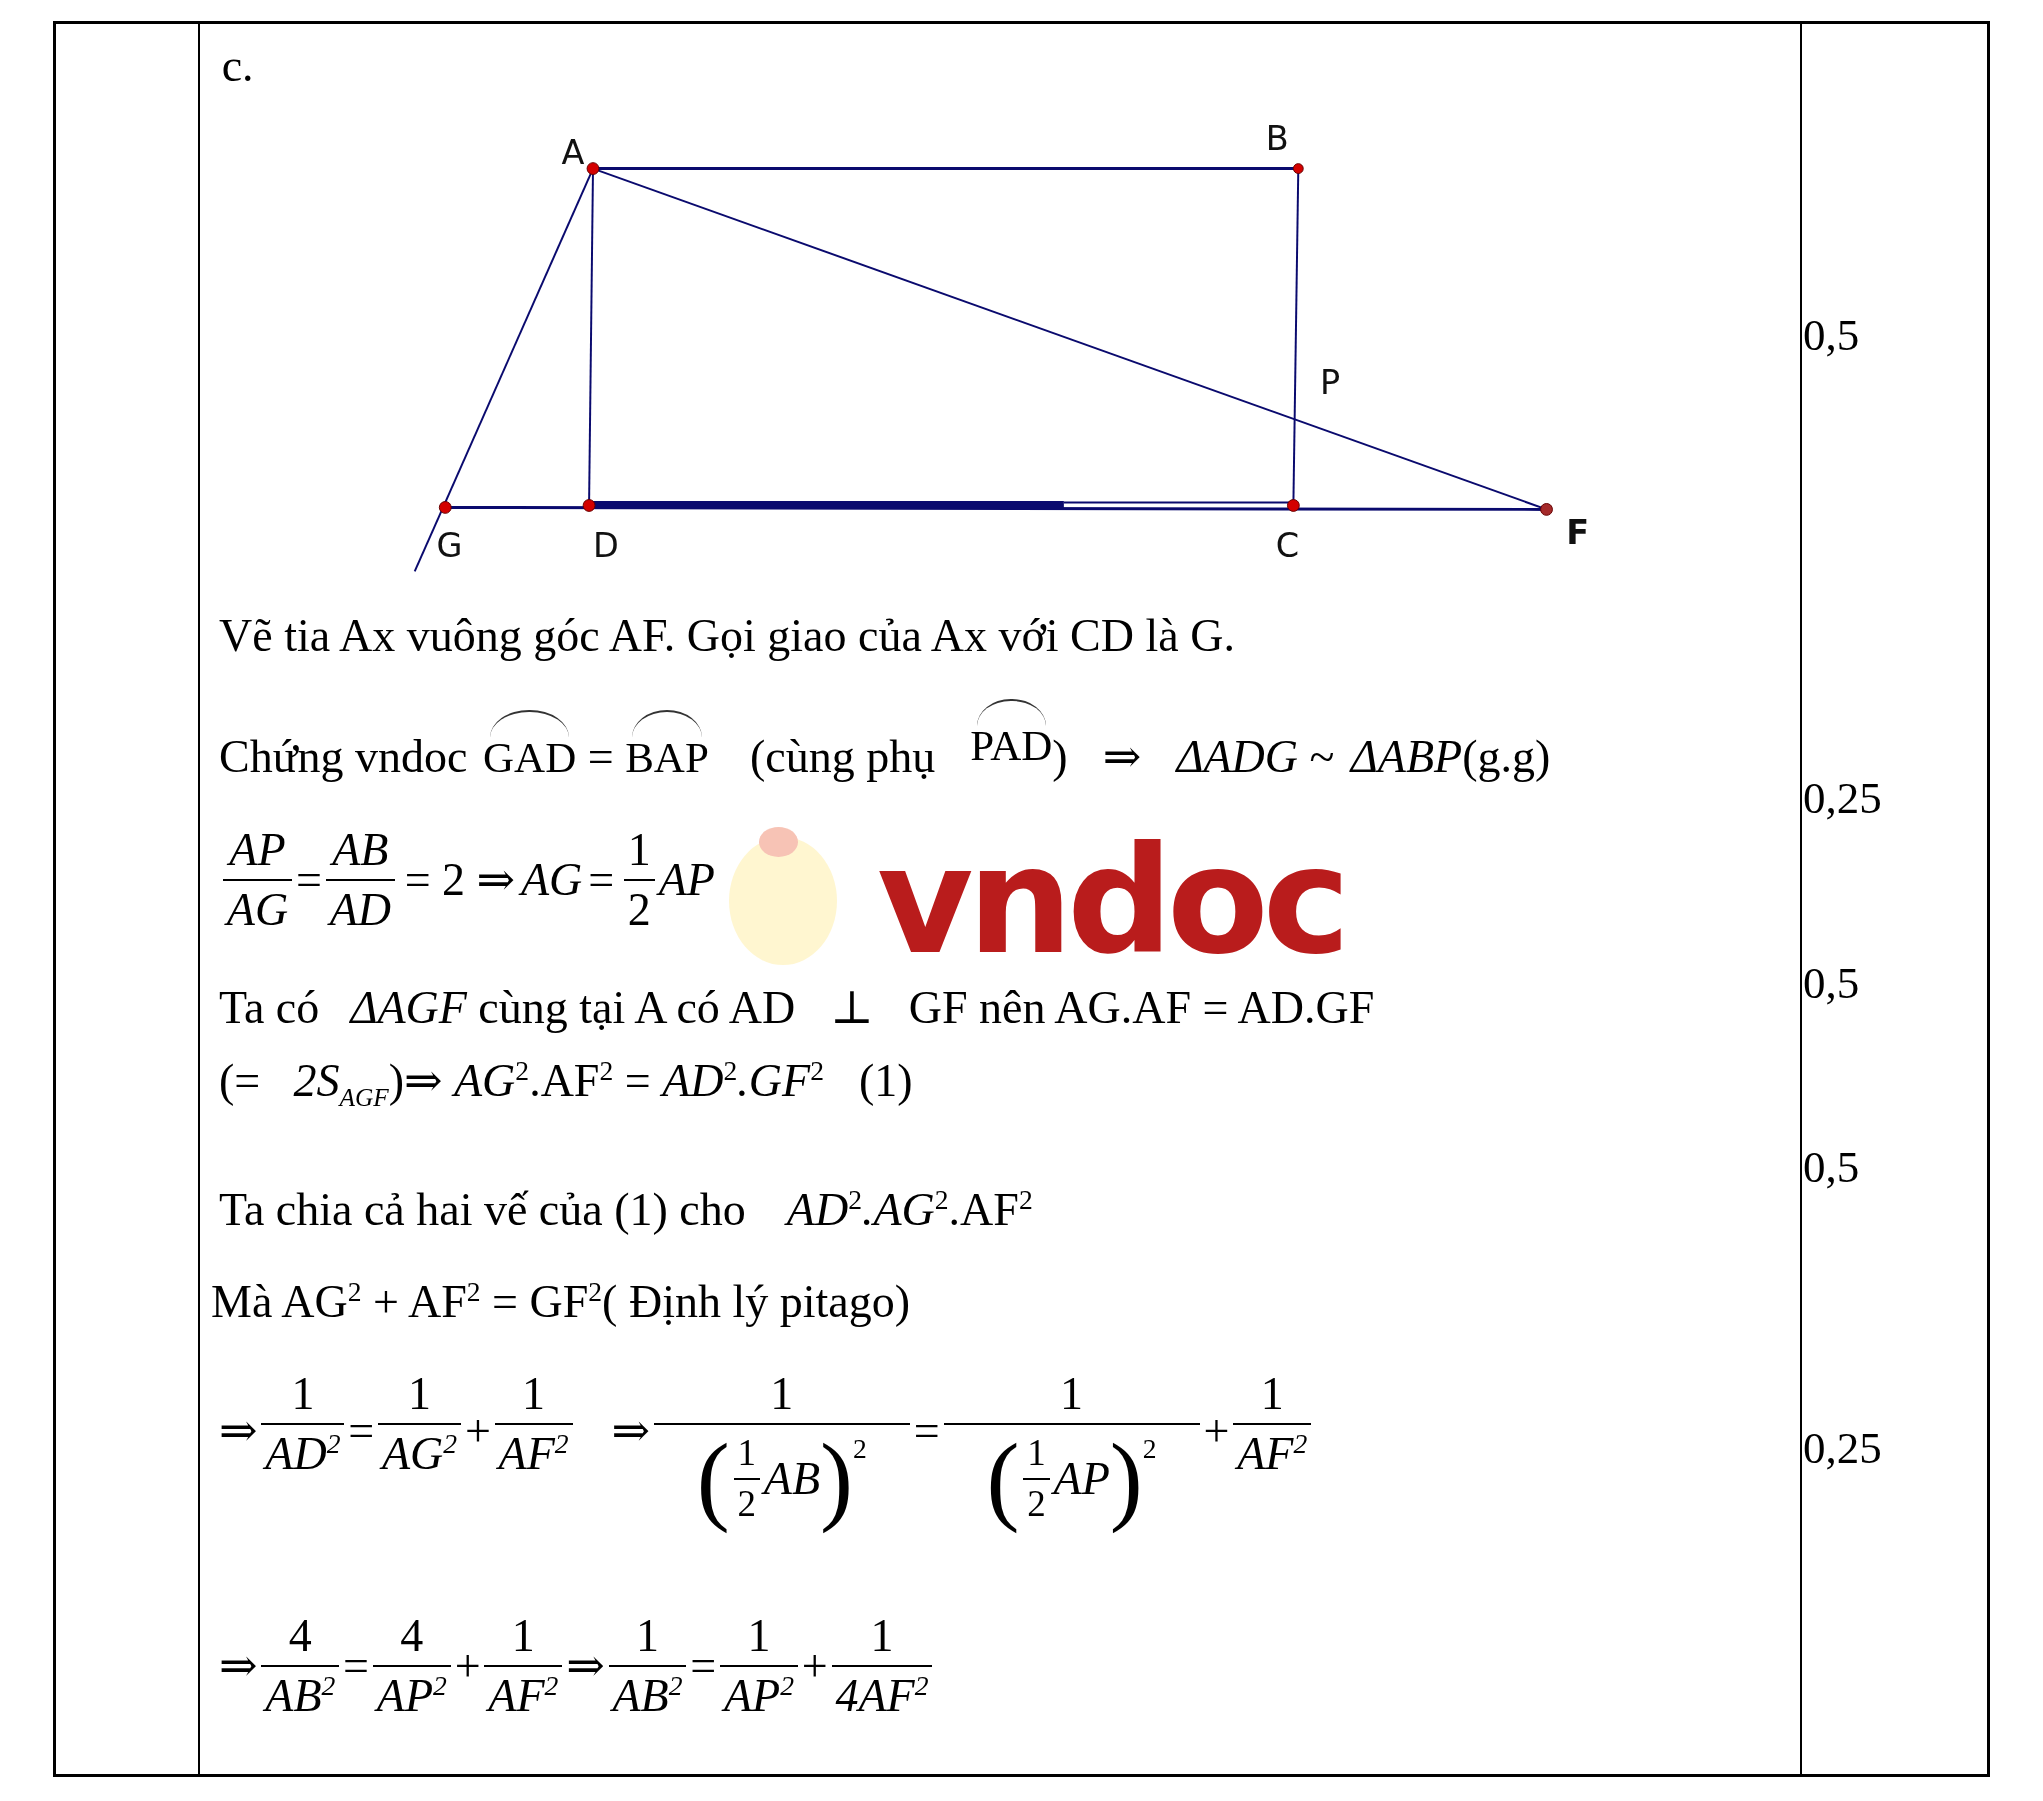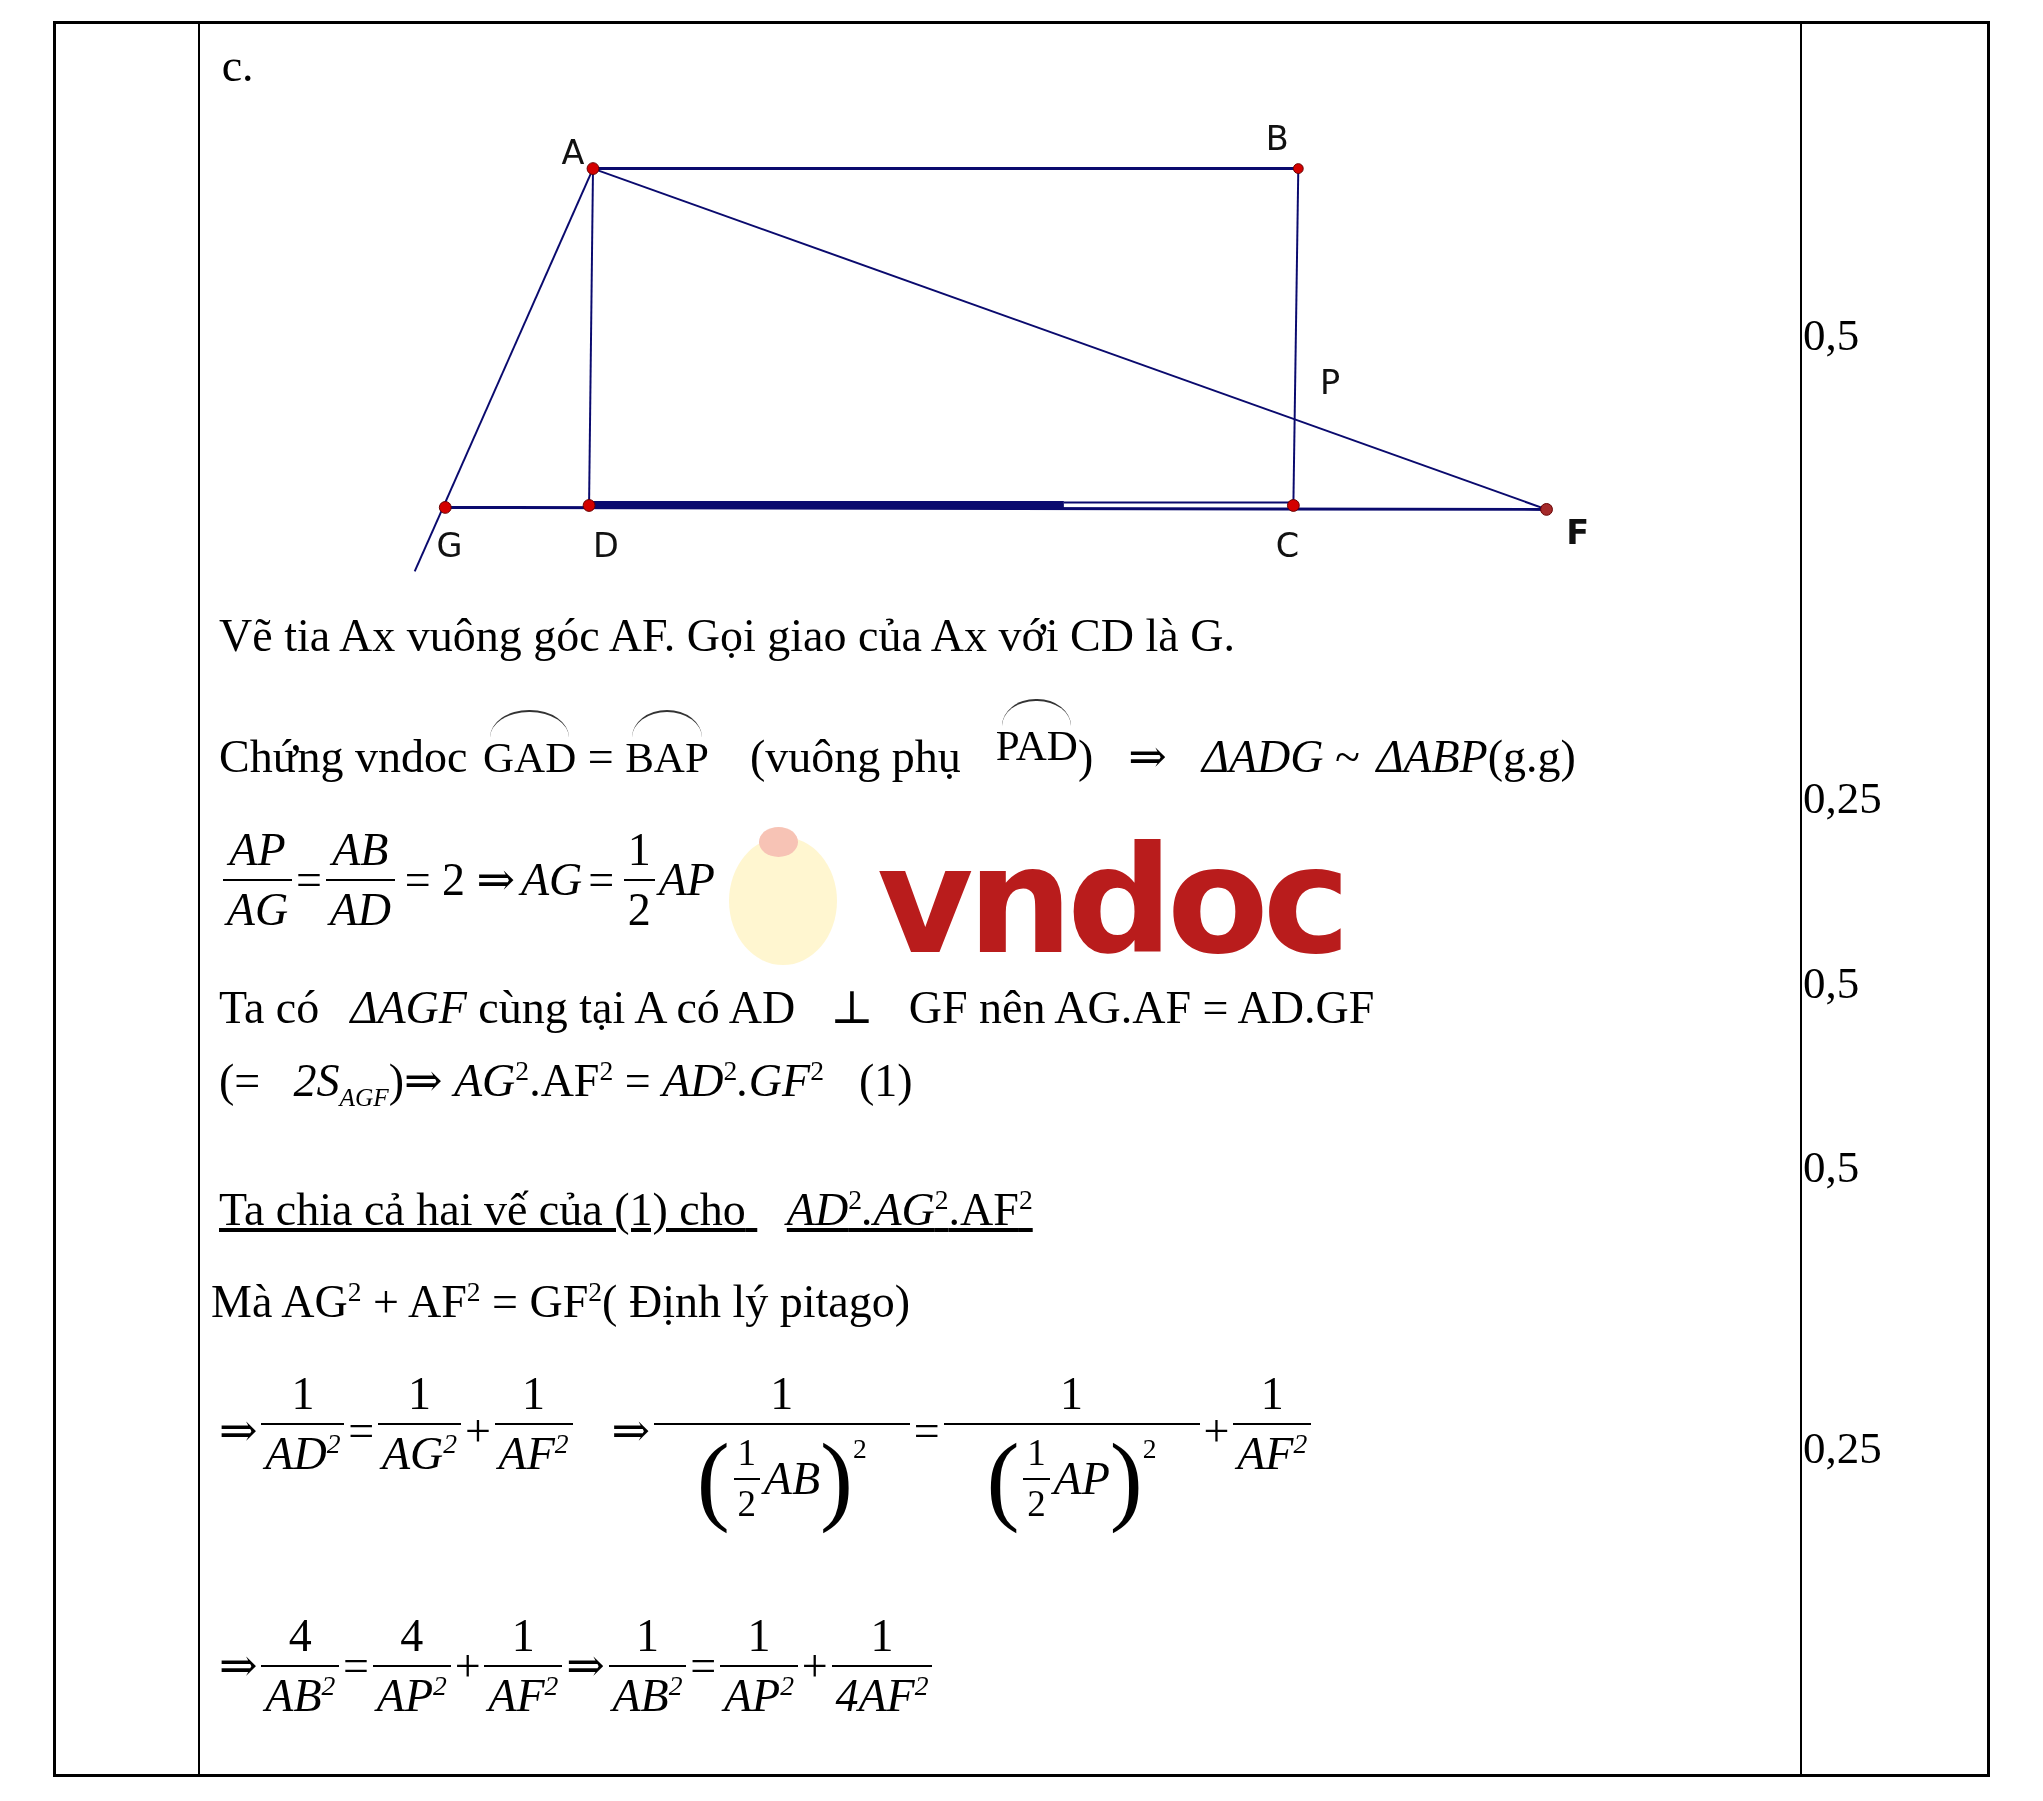--- a/index.html
+++ b/index.html
@@ -89,21 +89,21 @@
   <div class="wm-text">vndoc</div>
 </div>
 
 <div class="t" style="left:219px; top:613px;">Vẽ tia Ax vuông góc AF. Gọi giao của Ax với CD là G.</div>
 
 <div class="t" style="left:219px; top:734px;">
   <span>Chứng vndoc</span>
   <span class="hat" style="margin-left:4px">GAD</span>
   <span>=</span>
   <span class="hat">BAP</span>
-  <span style="margin-left:29.6px">(vuông phụ</span>
+  <span style="margin-left:29.6px">(cùng phụ</span>
   <span class="hat" style="margin-left:23.6px; position:relative; top:-11.8px">PAD</span><span>)</span>
   <span style="margin-left:23.6px">⇒</span>
   <span class="i" style="margin-left:23.6px">ΔADG</span>
   <span>~</span>
   <span class="i" style="margin-left:5px">ΔABP</span><span>(g.g)</span>
 </div>
 
 <div class="t" style="left:219px; top:825px; display:flex; align-items:center;">
   <span class="frac i">
       <span class="num">AP</span>
@@ -137,21 +137,21 @@
 
 <div class="t" style="left:219px; top:1058px;">
   <span>(=</span>
   <span class="i" style="margin-left:21.7px">2S</span><sub class="i">AGF</sub><span>)⇒</span>
   <span class="i">AG</span><sup>2</sup><span>.AF</span><sup>2</sup>
   <span>=</span>
   <span class="i">AD</span><sup>2</sup><span class="i">.GF</span><sup>2</sup>
   <span style="margin-left:23.6px">(1)</span>
 </div>
 
-<div class="t" style="left:219px; top:1187px;text-decoration:underline;">
+<div class="t" style="left:219px; top:1187px;">
   <span>Ta chia cả hai vế của (1) cho</span>
   <span class="i" style="margin-left:29.6px">AD</span><sup>2</sup><span class="i">.AG</span><sup>2</sup><span>.AF</span><sup>2</sup>
 </div>
 
 <div class="t" style="left:211px; top:1279px;">
   <span>Mà AG</span><sup>2</sup>
   <span>+ AF</span><sup>2</sup>
   <span>= GF</span><sup>2</sup><span>( Định lý pitago)</span>
 </div>
 

